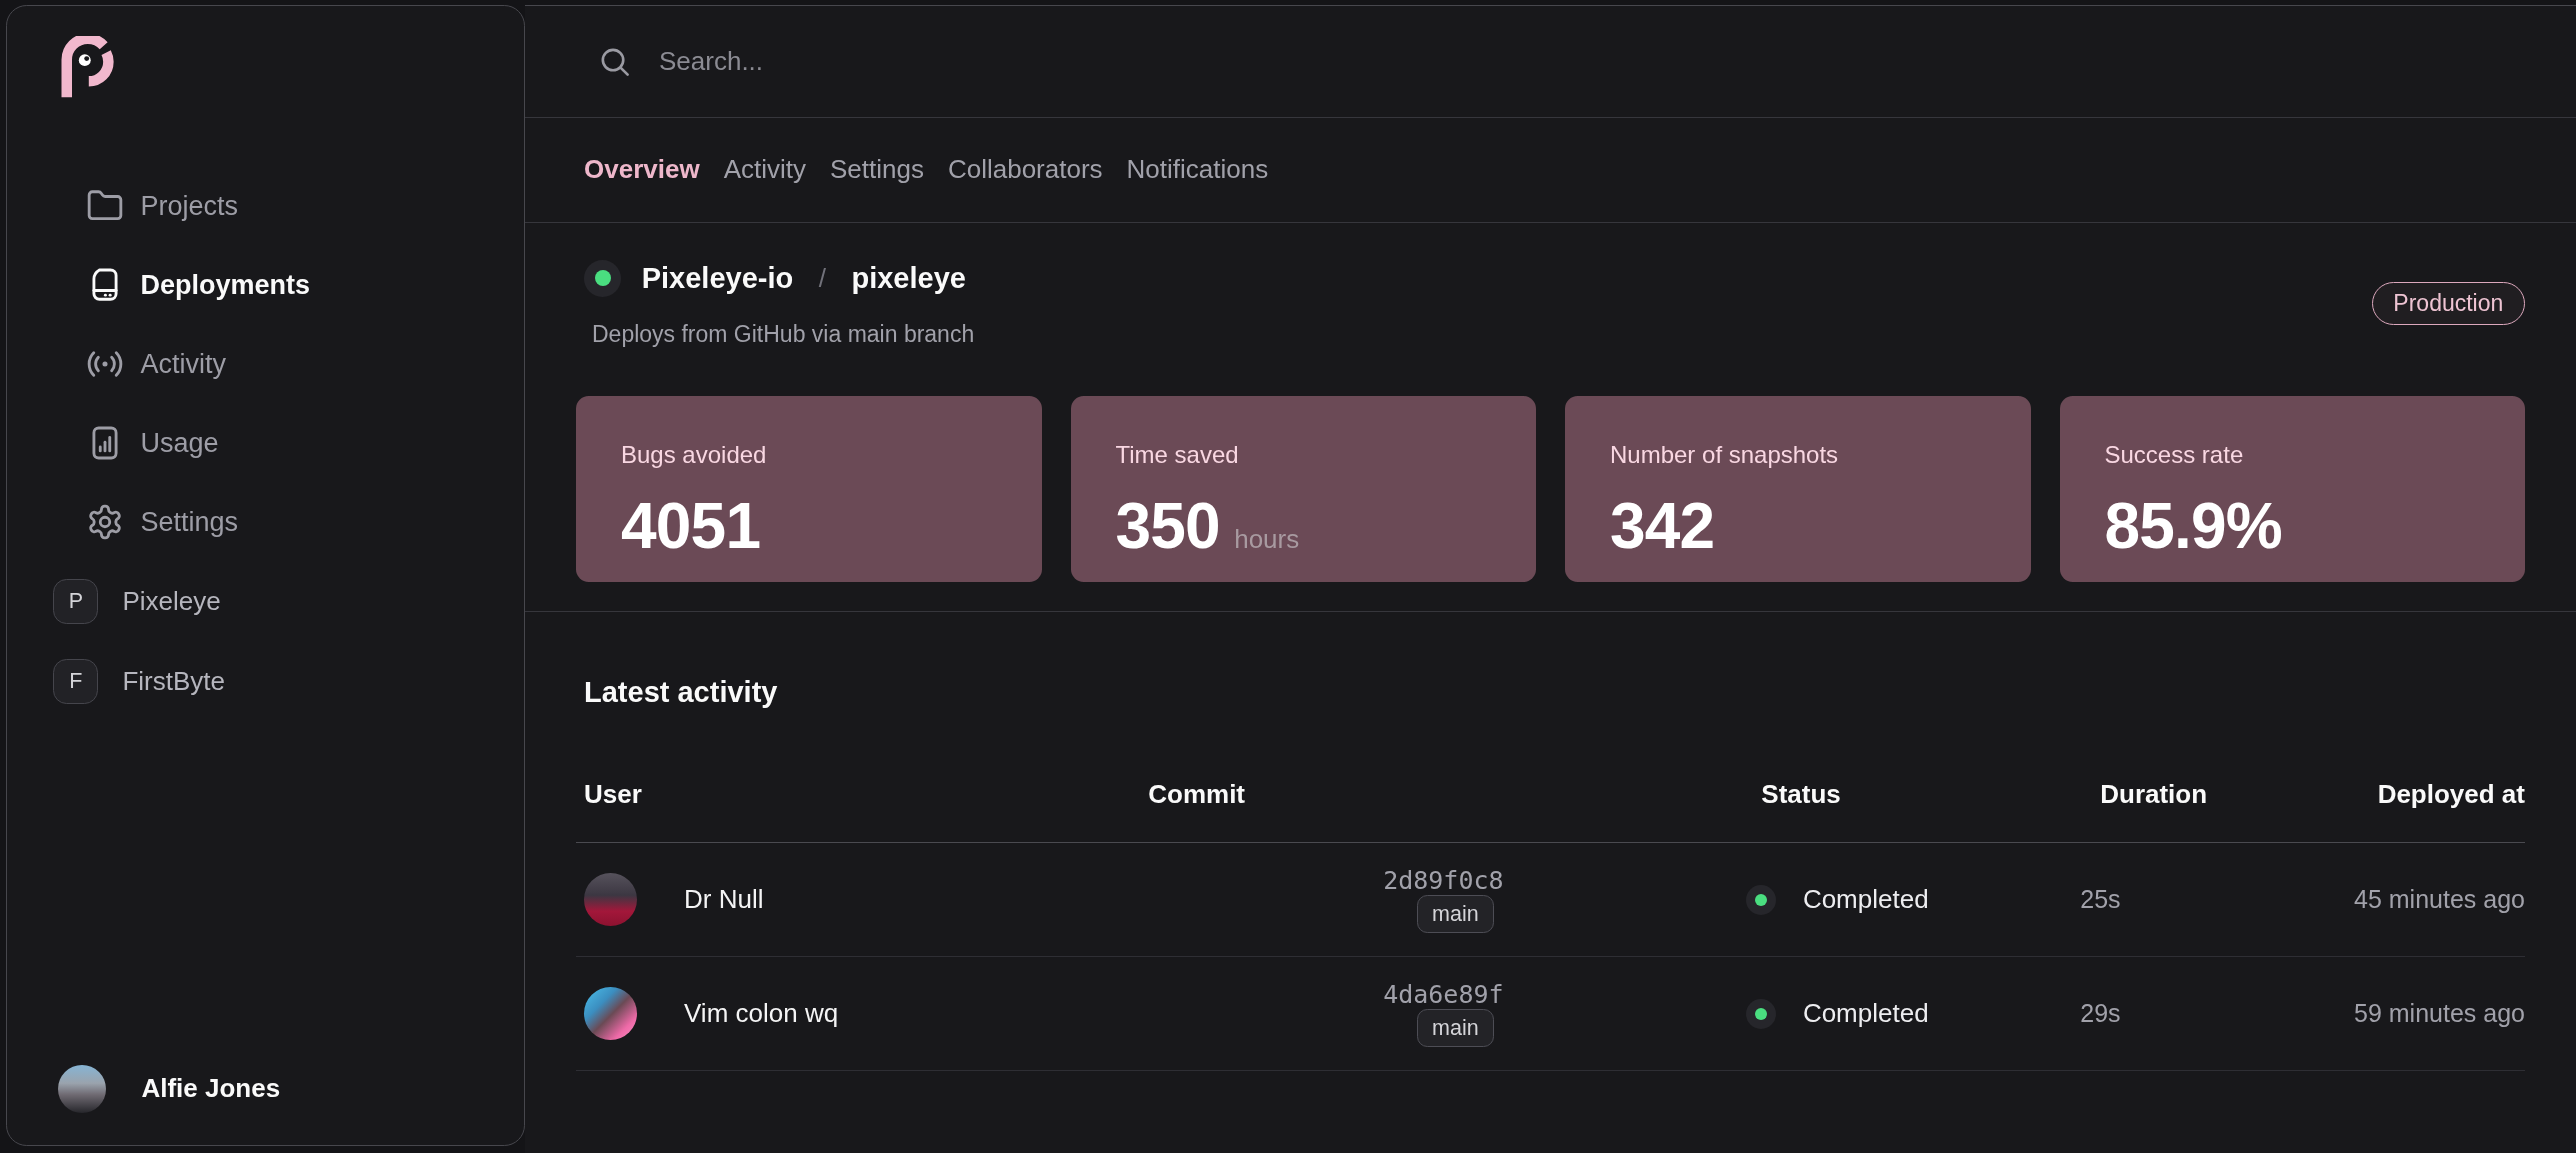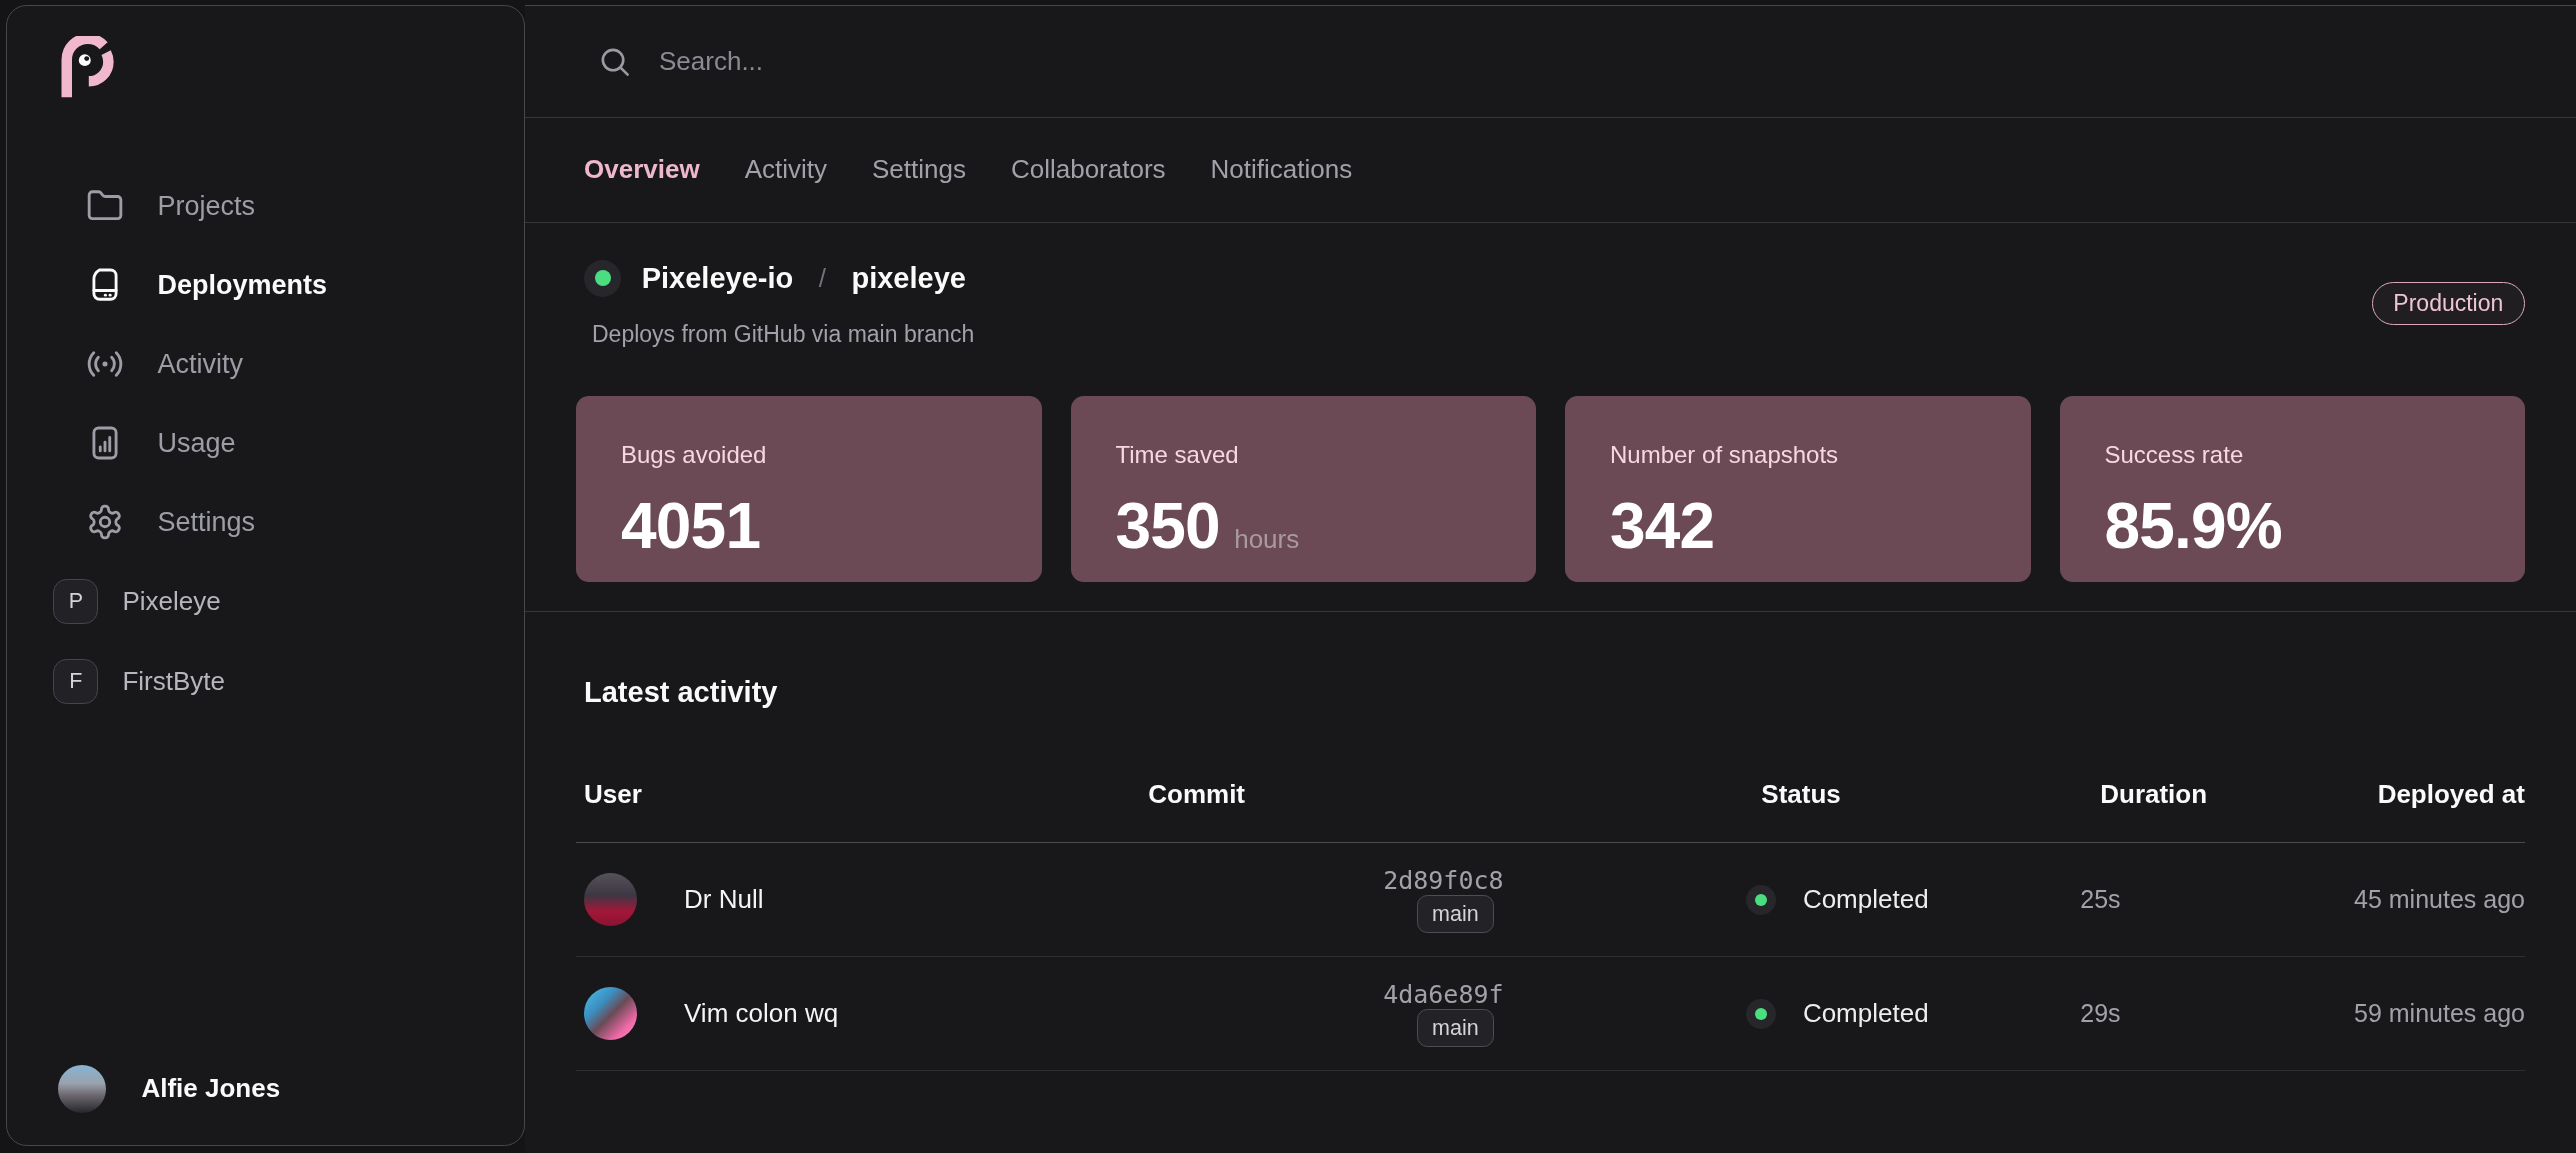--- a/index.html
+++ b/index.html
@@ -17,21 +17,21 @@
     position:absolute; left:6.4px; top:4.8px; width:519px; height:1141px;
     background:#18181b;
     border:1.6px solid #47474d;
     border-radius:20.7px;
     display:flex; flex-direction:column;
     padding:30px 0 32px 0;
   }
   .logo { margin-left:51px; width:56px; height:64px; }
   .nav { margin-top:67px; display:flex; flex-direction:column; }
   .nav-item {
-    height:79px; display:flex; align-items:center; gap:33px;
+    height:79px; display:flex; align-items:center; gap:16px;
     padding-left:79px; cursor:pointer;
     color:#9d9da6; font-size:27px; font-weight:500;
   }
   .nav-item.active { color:#fafafa; font-weight:700; }
   .nav-item .nicon { width:38px; height:38px; flex:0 0 38px; display:flex; }
   .nav-item svg { width:38px; height:38px; stroke:currentColor; }
   .teams-label { margin:67px 0 20.7px 48px; font-size:23px; color:#8f8f98; }
   .team-item { height:80px; display:flex; align-items:center; gap:24px; padding-left:46px; cursor:pointer; }
   .team-avatar {
     width:45px; height:45px; border-radius:13.5px;
@@ -60,21 +60,21 @@
     border-bottom:1.6px solid #36363c;
   }
   .search-row svg { width:35px; height:35px; stroke:#9a9aa2; }
   .search-input {
     flex:1; background:transparent; border:none; outline:none;
     font-family:"Liberation Sans", sans-serif;
     font-size:26px; color:#e4e4e7;
   }
   .search-input::placeholder { color:#8b8b93; }
   .tabs {
-    height:105px; display:flex; align-items:center; gap:45px;
+    height:105px; display:flex; align-items:center; gap:24px;
     padding:0 51px 0 59px;
     border-bottom:1.6px solid #36363c;
   }
   .tab { font-size:26px; color:#a1a1aa; font-weight:500; cursor:pointer; }
   .tab.active { color:#eeb7cb; font-weight:700; }
 
   .content { flex:1; padding:0 51px; display:flex; flex-direction:column; }
 
   .project-header {
     padding-top:37px;

